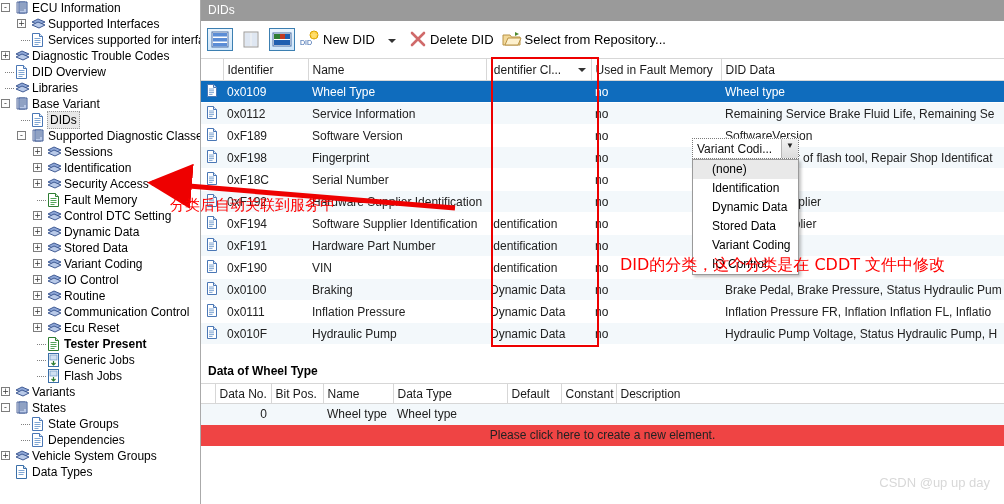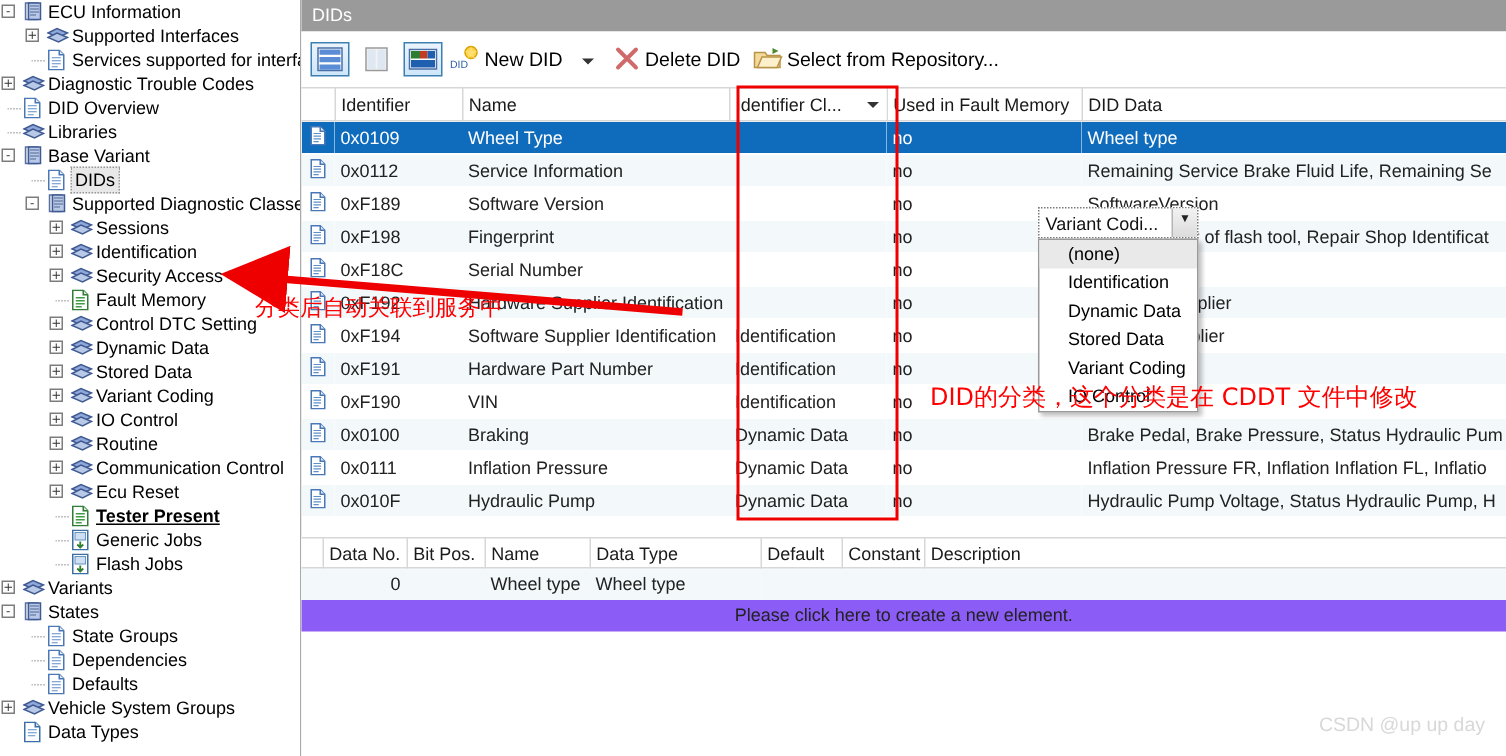--- a/index.html
+++ b/index.html
@@ -34,21 +34,21 @@
     font-family: "DejaVu Sans", sans-serif;
   }
   .dotline-h {
     position: absolute; left: 5px; top: 8px; width: 9px; height: 1px;
     background-image: linear-gradient(to right, #808080 1px, transparent 1px);
     background-size: 2px 1px;
   }
   .ticon { display:inline-block; width: 17px; height: 16px; flex: 0 0 auto; position: relative; }
   .tlabel { padding-left: 2px; }
   .tlabel.selected { background: #e8e8e8; border: 1px dotted #999; padding: 0 2px; margin-left:1px;}
-  .tlabel.bold { font-weight: bold; text-decoration: underline; }
+  .tlabel.bold { font-weight: bold; }
 
   
   #content { position: absolute; left: 201px; top: 0; width: 803px; height: 504px; background: #fff; }
   #titlebar {
     height: 21px; background: #9a9a9a; color: #ffffff;
     font-size: 12px; line-height: 21px; padding-left: 7px;
   }
   #toolbar {
     height: 37px; background: #ffffff; display: flex; align-items: center;
     padding-left: 6px; gap: 0px;
@@ -120,21 +120,21 @@
     margin: 0; padding: 6px 0 5px 7px; font-size: 12px; font-weight: bold; color:#000;
   }
   table.grid2 { border-collapse: collapse; table-layout: fixed; width: 803px; font-size: 12px; }
   table.grid2 th {
     height: 20px; background:#fff; border: 1px solid #d7d7d7; border-left: none;
     font-weight: normal; text-align: left; padding: 0 4px; white-space: nowrap; color:#1a1a1a;
   }
   table.grid2 td { height: 21px; padding: 0 4px; white-space: nowrap; color:#222; }
   table.grid2 tr.data td { background: #f3f8fb; }
   td.num { text-align: right; }
-  .hint-row td { color: #9a9a9a; text-align: center; background:#8b5cf6; height: 26px;}
+  .hint-row td { color: #9a9a9a; text-align: center; background:#ef4444; height: 26px;}
 
   
   .anno { position: absolute; z-index: 60; pointer-events: none; }
   .redbox {
     position:absolute; border: 2px solid #ee0000; z-index: 55; pointer-events:none;
   }
   .redtext {
     position:absolute; color: #ff0000; font-size: 15px; white-space: nowrap; z-index: 60;
     font-family: "DejaVu Sans", sans-serif;
   }
@@ -518,34 +518,20 @@
             <span class="dotline-h"></span>
           </span>
           <span class="ticon">
             <span style="position:absolute;left:2px;top:1px;"><svg width="13" height="14" viewBox="0 0 13 14">
                 <path d="M1.5 0.5 h7 l3 3 v10 h-10 z" fill="#ffffff" stroke="#4a77b5"></path>
                 <path d="M8.5 0.5 v3 h3" fill="#dce8f7" stroke="#4a77b5"></path>
                 <path d="M3.5 5.5 h6 M3.5 7.5 h6 M3.5 9.5 h6 M3.5 11.5 h4" stroke="#5f8fc8" stroke-width="0.8"></path>
               </svg></span>
           </span>
           <span class="tlabel">Dependencies</span>
-        </div>
-        <div class="tree-row">
-          <span class="spacer" style="width: 16px;"></span>
-          <span class="tw">
-            <span class="dotline-h"></span>
-          </span>
-          <span class="ticon">
-            <span style="position:absolute;left:2px;top:1px;"><svg width="13" height="14" viewBox="0 0 13 14">
-                <path d="M1.5 0.5 h7 l3 3 v10 h-10 z" fill="#ffffff" stroke="#4a77b5"></path>
-                <path d="M8.5 0.5 v3 h3" fill="#dce8f7" stroke="#4a77b5"></path>
-                <path d="M3.5 5.5 h6 M3.5 7.5 h6 M3.5 9.5 h6 M3.5 11.5 h4" stroke="#5f8fc8" stroke-width="0.8"></path>
-              </svg></span>
-          </span>
-          <span class="tlabel">Defaults</span>
         </div>
         <div class="tree-row">
           <span class="spacer" style="width: 0px;"></span>
           <span class="tw">
             <span class="expander">+</span>
           </span>
           <span class="ticon">
             <span style="position:absolute;left:2px;top:1px;"><svg width="15" height="14" viewBox="0 0 15 14">
                 <path d="M1 5 L7 2 L14 5 L8 8 Z" fill="#8fa8d8" stroke="#3f5a93"></path>
                 <path d="M1 8 L7 5 L14 8 L8 11 Z" fill="#b8c9e8" stroke="#3f5a93"></path>
@@ -801,20 +787,21 @@
           <div class="opt hi">(none)</div>
           <div class="opt">Identification</div>
           <div class="opt">Dynamic Data</div>
           <div class="opt">Stored Data</div>
           <div class="opt">Variant Coding</div>
           <div class="opt">IO Control</div>
         </div>
     </div>
 
     <div id="lower">
+      <h3>Data of Wheel Type</h3>
       <table class="grid2">
         <colgroup>
           <col style="width:14px">
             <col style="width:56px">
             <col style="width:52px">
           <col style="width:70px">
             <col style="width:114px">
             <col style="width:54px">
           <col style="width:55px">
             <col style="width:388px">

